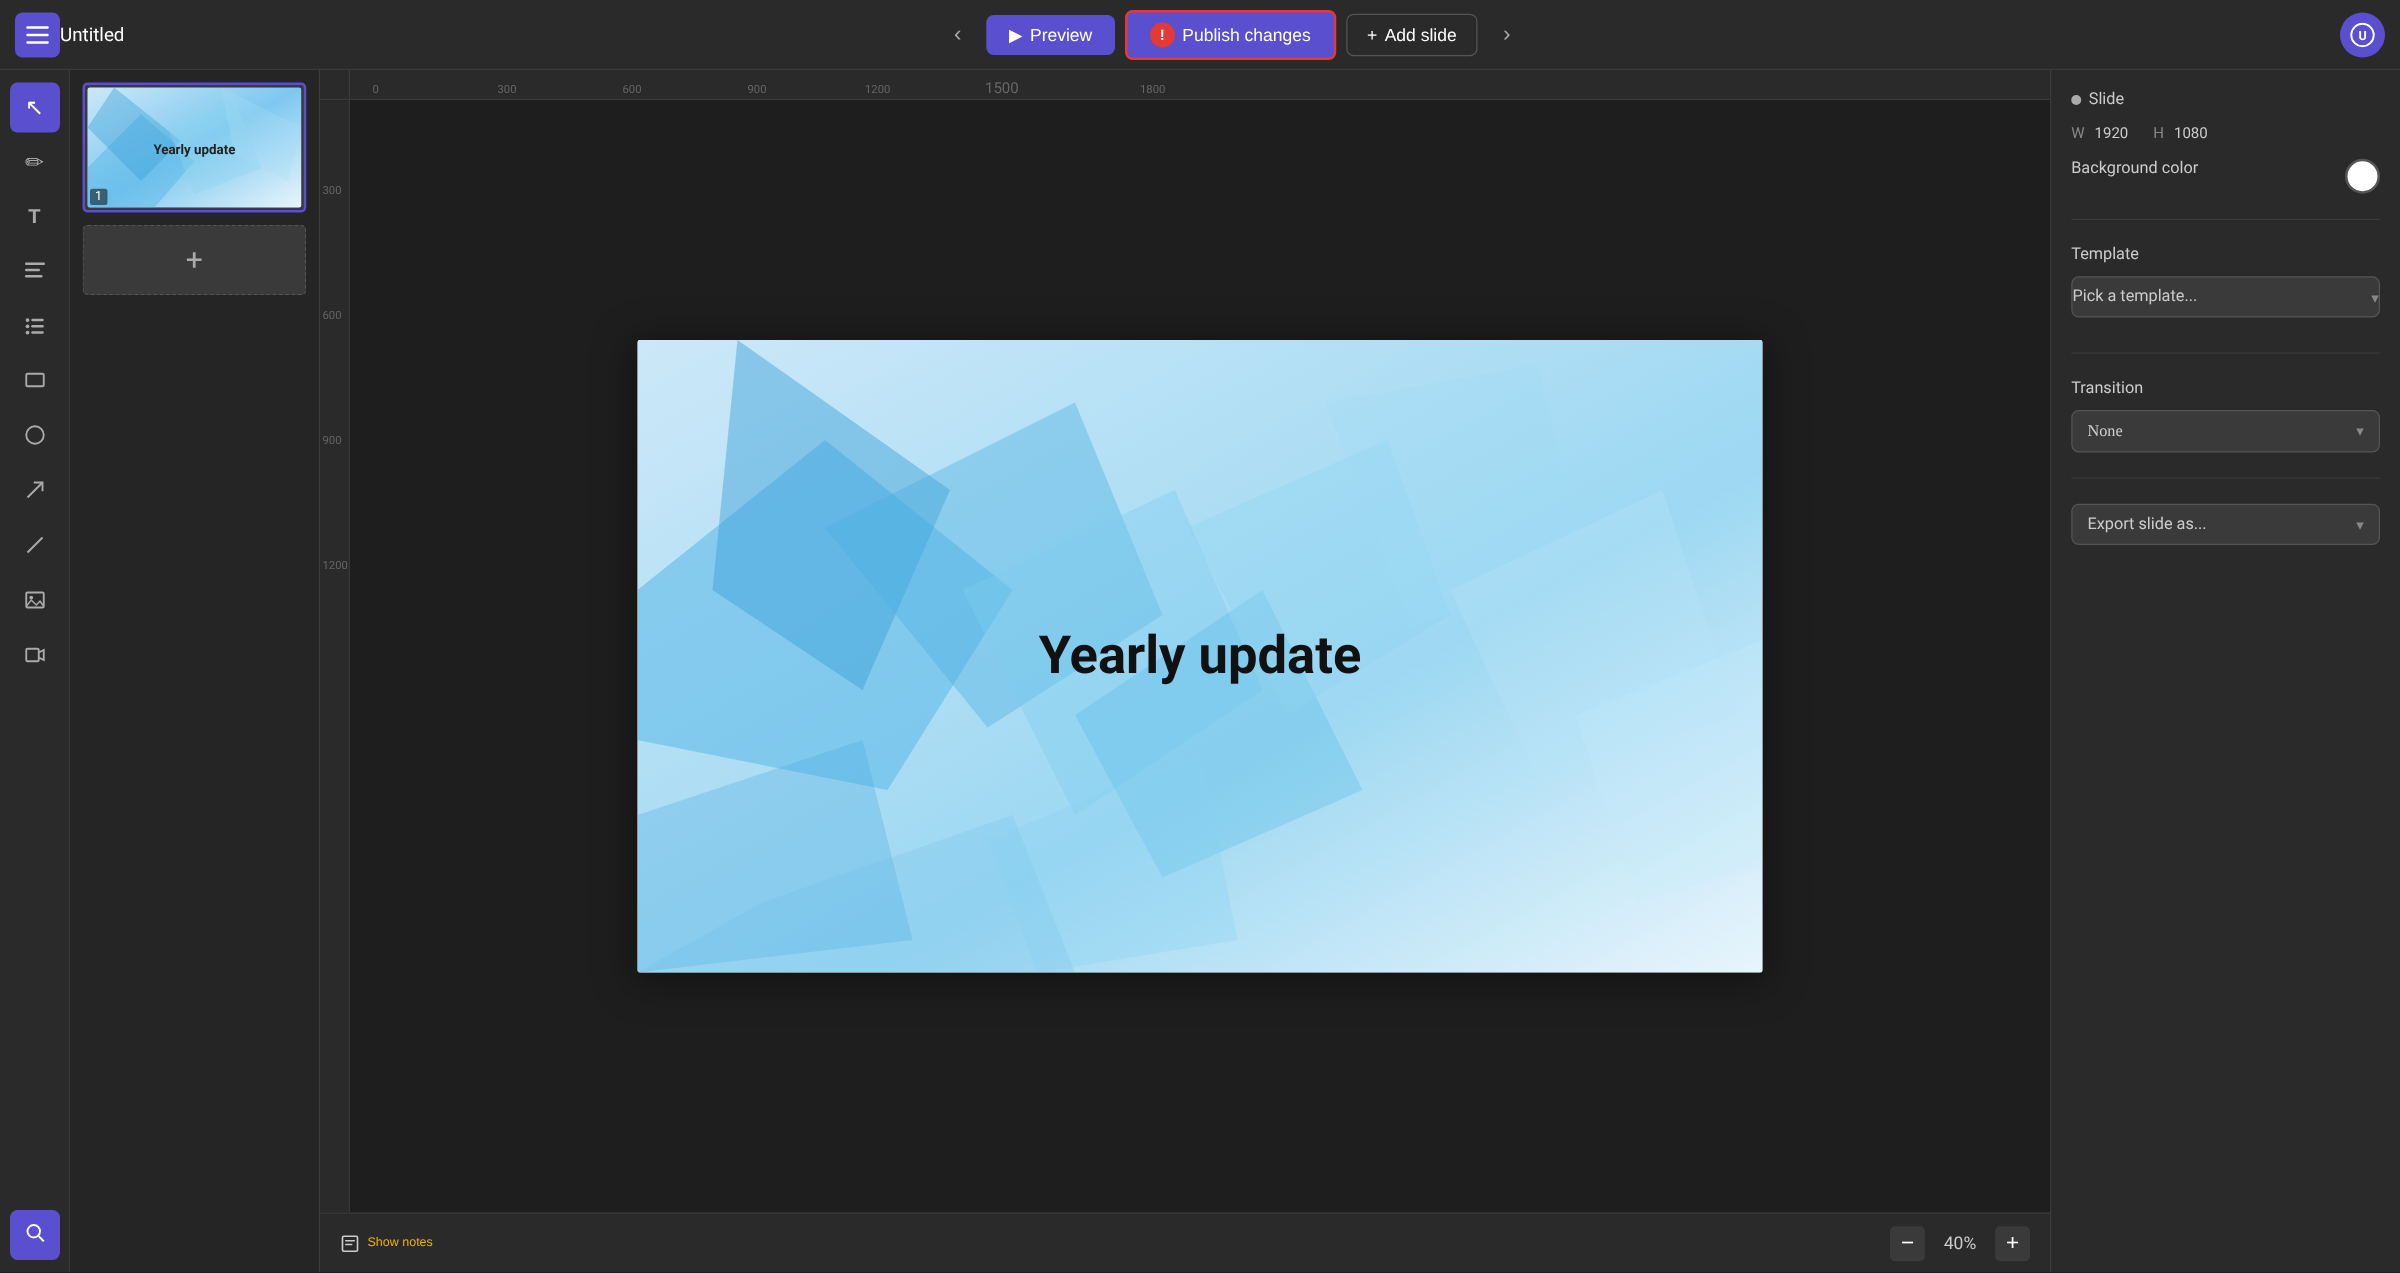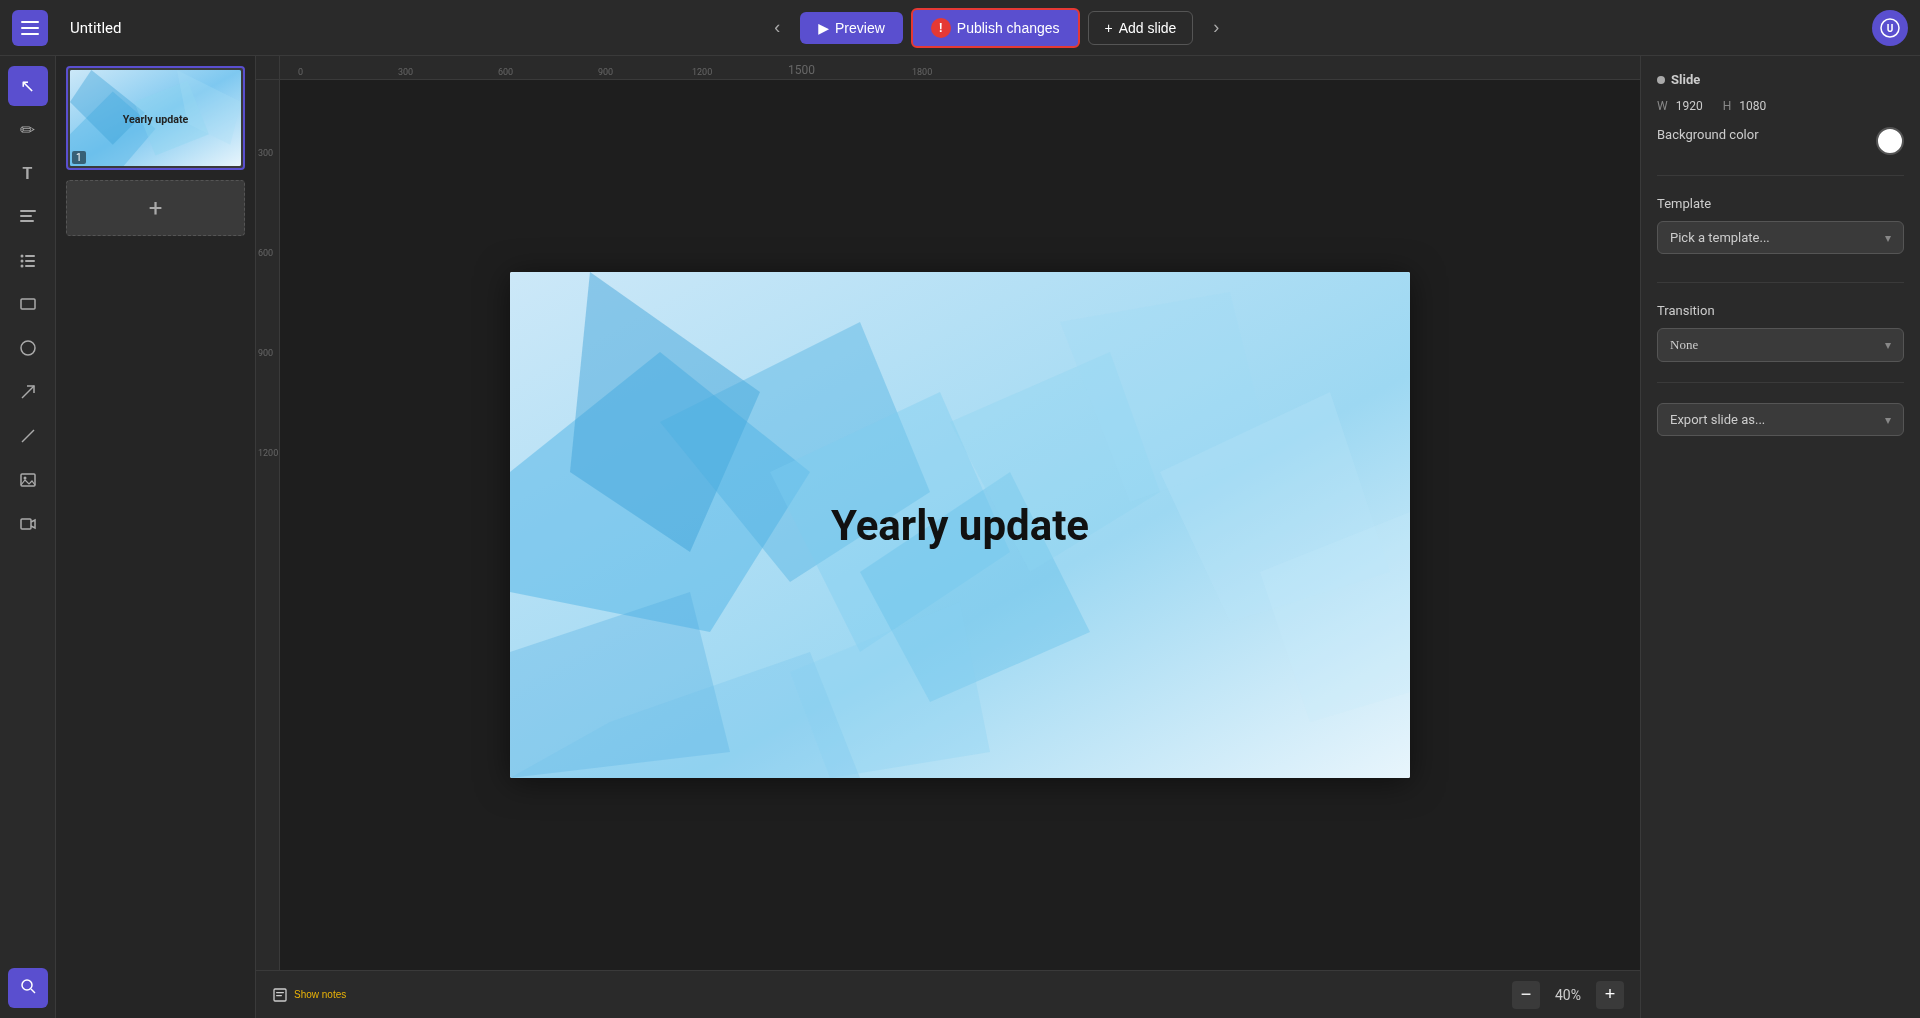--- a/index.html
+++ b/index.html
@@ -5,21 +5,21 @@
     * { box-sizing: border-box; margin: 0; padding: 0; }
     body { font-family: -apple-system, BlinkMacSystemFont, 'Segoe UI', Roboto, sans-serif; background: #1e1e1e; color: #fff; width: 1920px; height: 1018px; overflow: hidden; display: flex; flex-direction: column; }
 
     
     .topbar {
       height: 56px;
       background: #2a2a2a;
       display: flex;
       align-items: center;
       padding: 0 12px;
-      gap: 22px;
+      gap: 0;
       flex-shrink: 0;
       border-bottom: 1px solid #3a3a3a;
     }
     .menu-btn {
       width: 36px; height: 36px;
       background: #5a4fcf;
       border-radius: 6px;
       display: flex; align-items: center; justify-content: center;
       cursor: pointer; flex-shrink: 0;
     }
@@ -280,21 +280,21 @@
       flex-shrink: 0;
       overflow-y: auto;
       display: flex;
       flex-direction: column;
       gap: 20px;
     }
     .panel-section {}
     .panel-heading {
       font-size: 13px;
       color: #ccc;
-      font-weight: 700;
+      font-weight: 400;
       margin-bottom: 12px;
       display: flex; align-items: center; gap: 6px;
     }
     .panel-heading .dot { width: 8px; height: 8px; border-radius: 50%; background: #aaa; flex-shrink: 0; }
     .dim-row {
       display: flex; align-items: center; gap: 8px; margin-bottom: 14px;
     }
     .dim-label { font-size: 12px; color: #888; }
     .dim-val { font-size: 12px; color: #ccc; }
     .bg-row {
@@ -311,21 +311,21 @@
     .divider {
       height: 1px;
       background: #3a3a3a;
     }
     .template-label { font-size: 13px; color: #ccc; margin-bottom: 10px; }
     .template-select {
       width: 100%;
       background: #3a3a3a;
       border: 1px solid #555;
       color: #ccc;
-      padding: 8px 12px;
+      padding: 8px 0;
       border-radius: 6px;
       font-size: 13px;
       cursor: pointer;
       margin-bottom: 8px;
       display: flex; align-items: center; justify-content: space-between;
     }
     .convert-btn {
       width: 100%;
       background: #3a3a3a;
       border: 1px solid #555;

